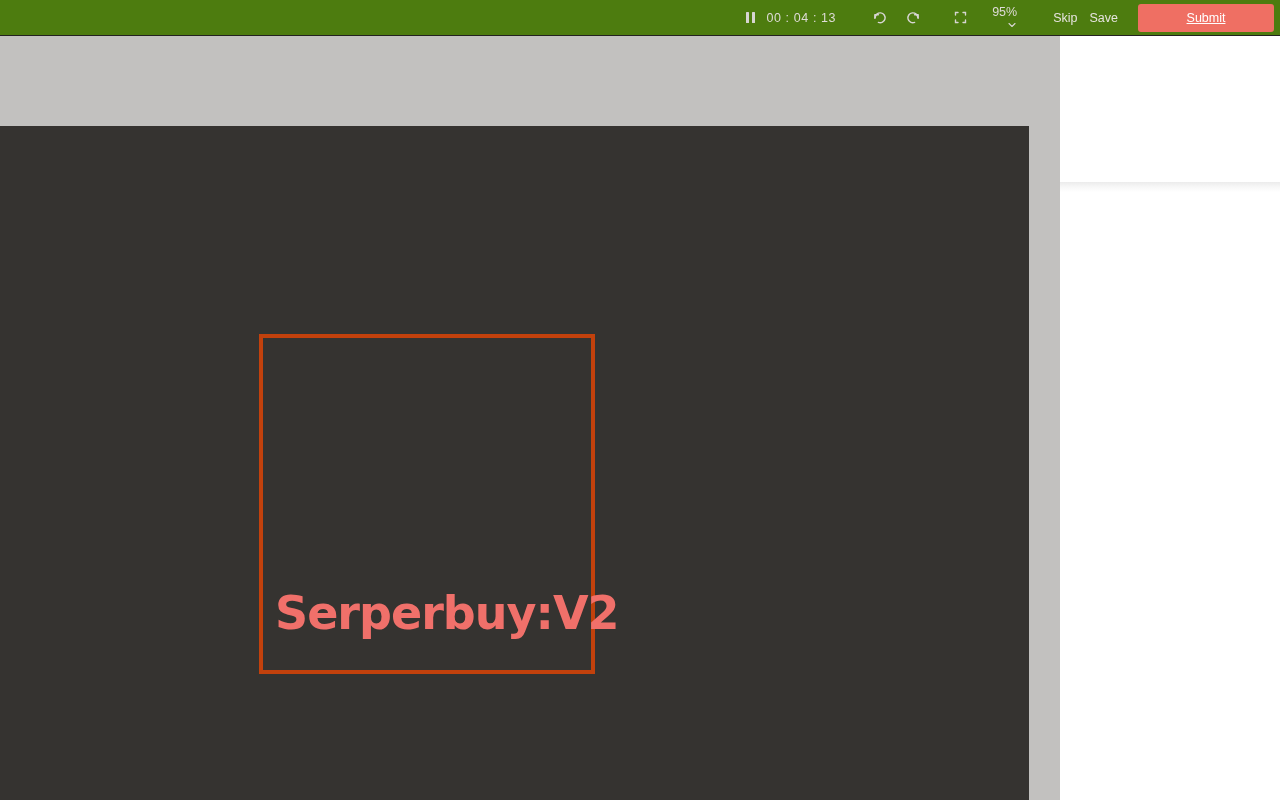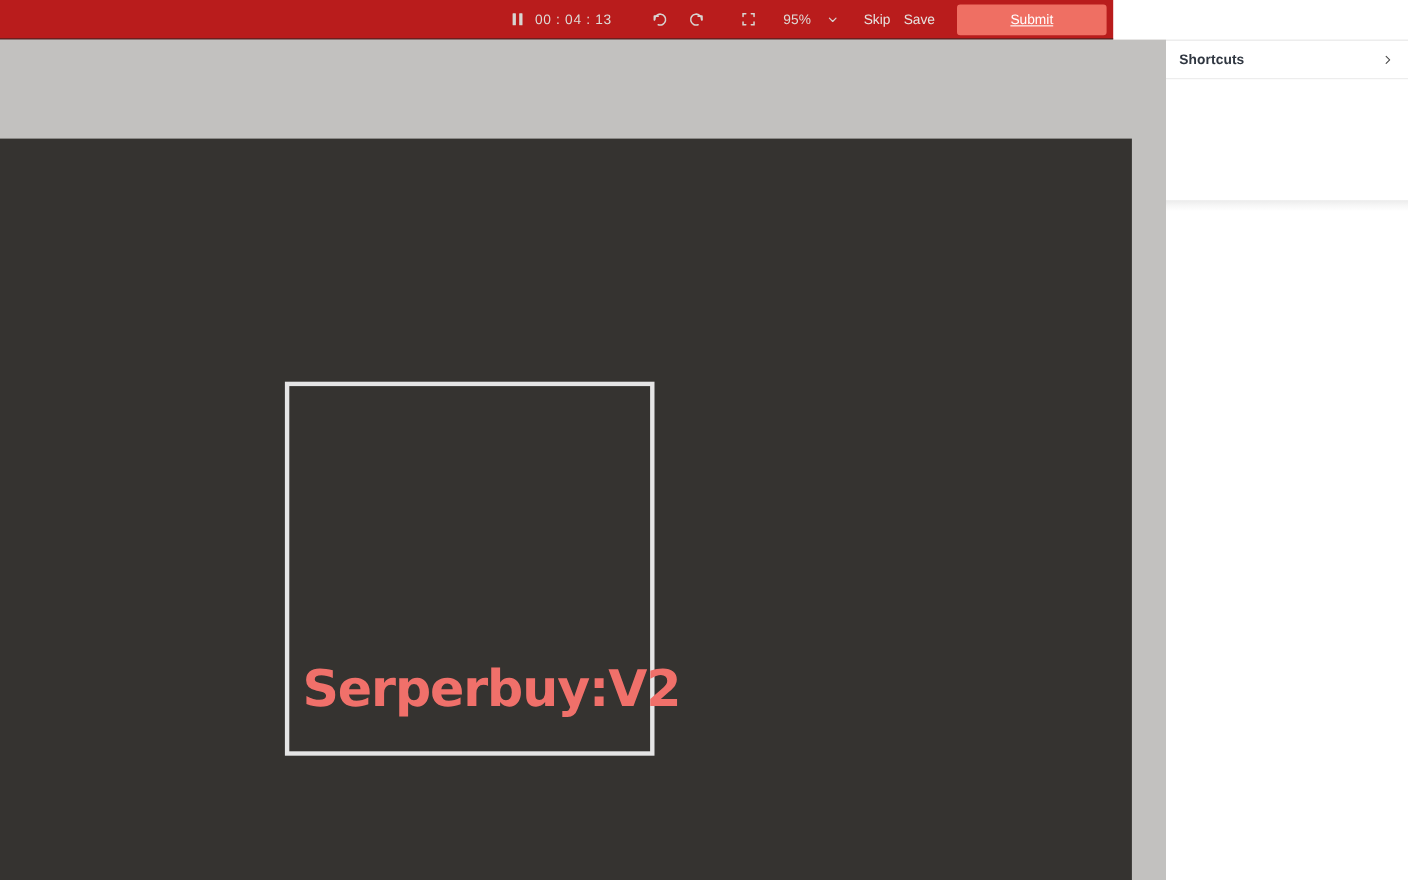--- a/index.html
+++ b/index.html
@@ -8,22 +8,22 @@
     overflow: hidden;
     background: #ffffff;
     font-family: "Liberation Sans", sans-serif;
   }
 
   #app { position: relative; width: 1280px; height: 800px; }
 
   
   .topbar {
     position: absolute; left: 0; top: 0;
-    width: 1012px; height: 36px;
-    background: #b91c1c;
+    width: 1280px; height: 36px;
+    background: #4d7c0f;
     display: flex; align-items: center; justify-content: flex-end;
     padding-right: 0;
     border-bottom: 1px solid #232220;
   }
   .tb-group { display: flex; align-items: center; }
 
   .tb-pause {
     width: 22px; height: 22px;
     display: flex; align-items: center; justify-content: center;
     gap: 3px; cursor: pointer;
@@ -46,20 +46,21 @@
     cursor: pointer;
   }
   .tb-icon svg { display: block; }
   .tb-icon.redo { margin-right: 20px; }
   .tb-icon.undo { margin-right: 4px; }
   .tb-icon.expand { margin-right: 18px; }
 
   .tb-zoom {
     display: flex; align-items: center; cursor: pointer;
     margin-right: 16px;
+    flex-direction: column;
   }
   .tb-zoom-val {
     color: #dedbd7; font-size: 12.5px; margin-right: 14px;
   }
   .tb-chevron svg { display: block; }
 
   .tb-text {
     color: #e6e3df; font-size: 12.5px; cursor: pointer;
     padding: 4px 6px;
   }
@@ -90,24 +91,23 @@
     left: 0; top: 90px;
     width: 1029px; height: 674px;
     background: #353330;
   }
 
   
   .bbox {
     position: absolute;
     left: 259px; top: 208px;
     width: 336px; height: 340px;
-    border: 4px solid #e5e5e5;
+    border: 4px solid #c2410c;
     box-sizing: border-box;
     cursor: move;
-    margin-top: 13px;
   }
   .bbox-label {
     position: absolute;
     left: 12px; bottom: 30px;
     color: #f0706a;
     font-size: 46px;
     font-weight: 700;
     letter-spacing: -1px;
     white-space: nowrap;
     font-family: "DejaVu Sans", sans-serif;
@@ -204,26 +204,18 @@
       <div class="bbox">
         <div class="bbox-label">Serperbuy:V2</div>
       </div>
 
     </div>
   </div>
 
   <div class="sidebar">
 
 
-    <div class="side-row">
-      <span class="side-label">Shortcuts</span>
-      <span class="side-chev">
-        <svg width="11" height="11" viewBox="0 0 24 24" fill="none" stroke="#4a4a4a" stroke-width="2.2" stroke-linecap="round" stroke-linejoin="round">
-          <polyline points="9,5 16,12 9,19"></polyline>
-        </svg>
-      </span>
-    </div>
 
 
     <div class="side-shadow"></div>
   </div>
 
 </div>
 
 </body></html>

